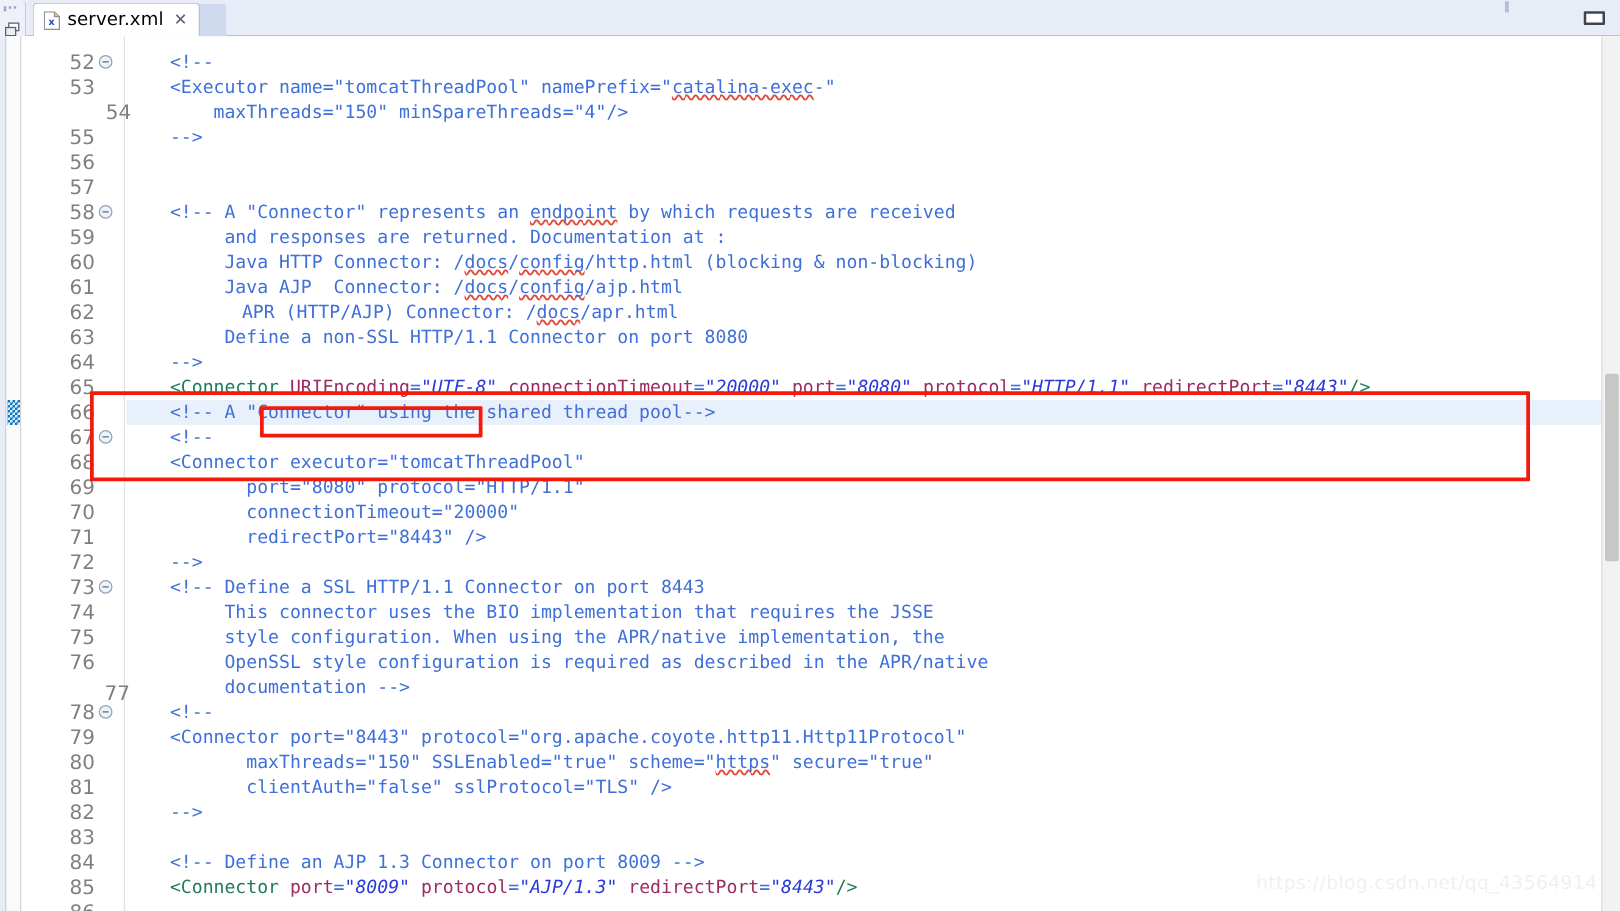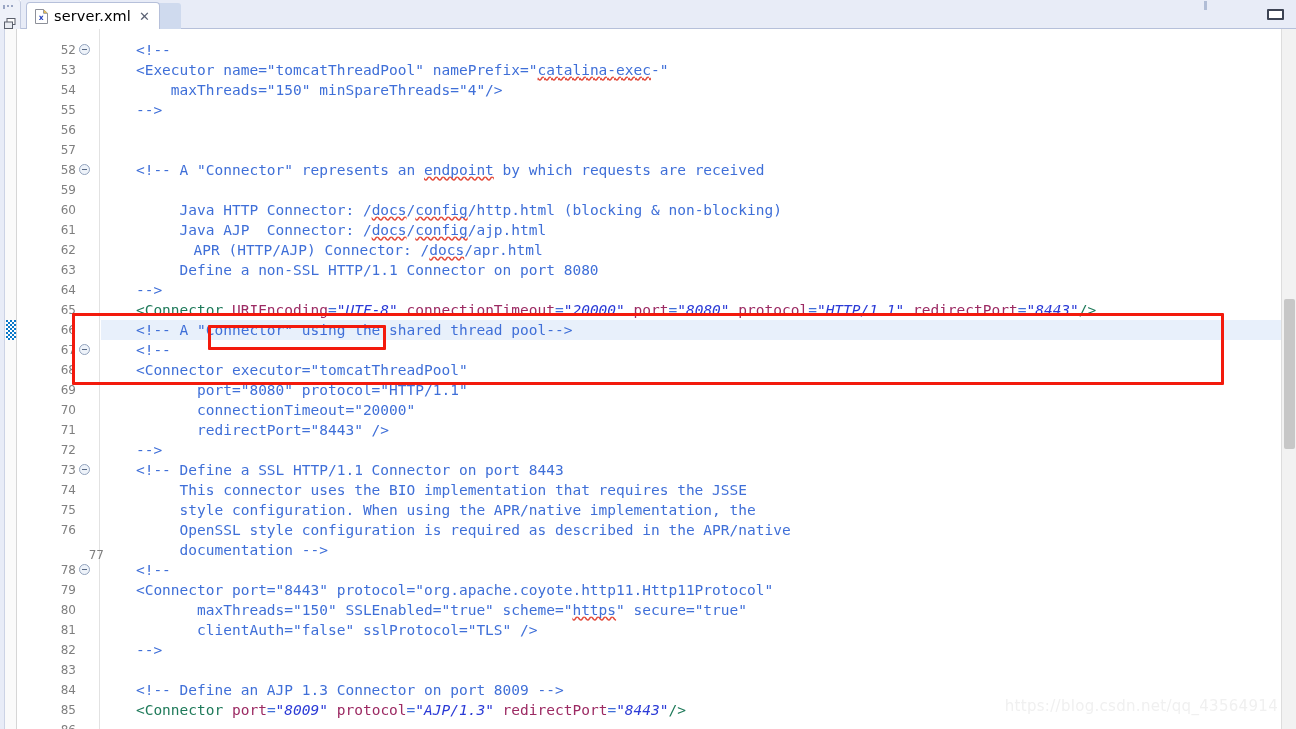--- a/index.html
+++ b/index.html
@@ -143,21 +143,21 @@
     left: 18px; top: 0;
     width: 82px; height: 700px;
     background: #ffffff;
     border-right: 1px solid #e2e2e2;
   }
   .ln {
     position: absolute;
     left: 0; width: 58px;
     text-align: right;
     font-family: "DejaVu Sans", sans-serif;
-    font-size: 12px;
+    font-size: 16px;
     color: #7f7f7f;
     line-height: 20px; height: 20px;
   }
   .fold {
     position: absolute;
     left: 61px;
     width: 11px; height: 11px;
     margin-top: 4px;
     border: 1px solid #93a3bd;
     border-radius: 50%;
@@ -295,21 +295,21 @@
 
     <div class="ann-ruler">
       <div class="edge"></div>
       <div class="change-mark" id="change-mark" style="top: 291px;"></div>
     </div>
 
     <div class="gutter" id="gutter">
         <div class="ln" style="top: 11px;">52</div>
         <div class="fold" style="top: 11px;"></div>
         <div class="ln" style="top: 31px;">53</div>
-        <div class="ln" style="top: 51px;">54</div>
+        <div class="ln" style="top: 51px; margin-left: 29px;">54</div>
         <div class="ln" style="top: 71px;">55</div>
         <div class="ln" style="top: 91px;">56</div>
         <div class="ln" style="top: 111px;">57</div>
         <div class="ln" style="top: 131px;">58</div>
         <div class="fold" style="top: 131px;"></div>
         <div class="ln" style="top: 151px;">59</div>
         <div class="ln" style="top: 171px;">60</div>
         <div class="ln" style="top: 191px;">61</div>
         <div class="ln" style="top: 211px;">62</div>
         <div class="ln" style="top: 231px;">63</div>
@@ -342,20 +342,21 @@
       </div>
 
     <div class="code" id="code">
         <div class="line" style="top: 11px;"><span class="cmt">    &lt;!--</span></div>
         <div class="line" style="top: 31px;"><span class="cmt">    &lt;Executor name="tomcatThreadPool" namePrefix="</span><span class="cmt sq">catalina-exec</span><span class="cmt">-"</span></div>
         <div class="line" style="top: 51px;"><span class="cmt">        maxThreads="150" minSpareThreads="4"/&gt;</span></div>
         <div class="line" style="top: 71px;"><span class="cmt">    --&gt;</span></div>
         <div class="line" style="top: 91px;"><span class="cmt"></span></div>
         <div class="line" style="top: 111px;"><span class="cmt"></span></div>
         <div class="line" style="top: 131px;"><span class="cmt">    &lt;!-- A "Connector" represents an </span><span class="cmt sq">endpoint</span><span class="cmt"> by which requests are received</span></div>
+        <div class="line" style="top: 151px;"><span class="cmt">         and responses are returned. Documentation at :</span></div>
         <div class="line" style="top: 171px;"><span class="cmt">         Java HTTP Connector: /</span><span class="cmt sq">docs</span><span class="cmt">/</span><span class="cmt sq">config</span><span class="cmt">/http.html (blocking &amp; non-blocking)</span></div>
         <div class="line" style="top: 191px;"><span class="cmt">         Java AJP  Connector: /</span><span class="cmt sq">docs</span><span class="cmt">/</span><span class="cmt sq">config</span><span class="cmt">/ajp.html</span></div>
         <div class="line" style="top: 211px; padding-left: 14px;"><span class="cmt">         APR (HTTP/AJP) Connector: /</span><span class="cmt sq">docs</span><span class="cmt">/apr.html</span></div>
         <div class="line" style="top: 231px;"><span class="cmt">         Define a non-SSL HTTP/1.1 Connector on port 8080</span></div>
         <div class="line" style="top: 251px;"><span class="cmt">    --&gt;</span></div>
         <div class="line" style="top: 271px;"><span class="tag">    &lt;Connector</span><span class="attr"> URIEncoding</span><span class="punc">=</span><span class="val">"UTF-8"</span><span class="attr"> connectionTimeout</span><span class="punc">=</span><span class="val">"20000"</span><span class="attr"> port</span><span class="punc">=</span><span class="val">"8080"</span><span class="attr"> protocol</span><span class="punc">=</span><span class="val">"HTTP/1.1"</span><span class="attr"> redirectPort</span><span class="punc">=</span><span class="val">"8443"</span><span class="tag">/&gt;</span></div>
         <div class="cur-line" style="top: 291px;"></div>
         <div class="line" style="top: 291px;"><span class="cmt">    &lt;!-- A "Connector" using the shared thread pool--&gt;</span></div>
         <div class="line" style="top: 311px;"><span class="cmt">    &lt;!--</span></div>
         <div class="line" style="top: 331px;"><span class="cmt">    &lt;Connector executor="tomcatThreadPool"</span></div>

